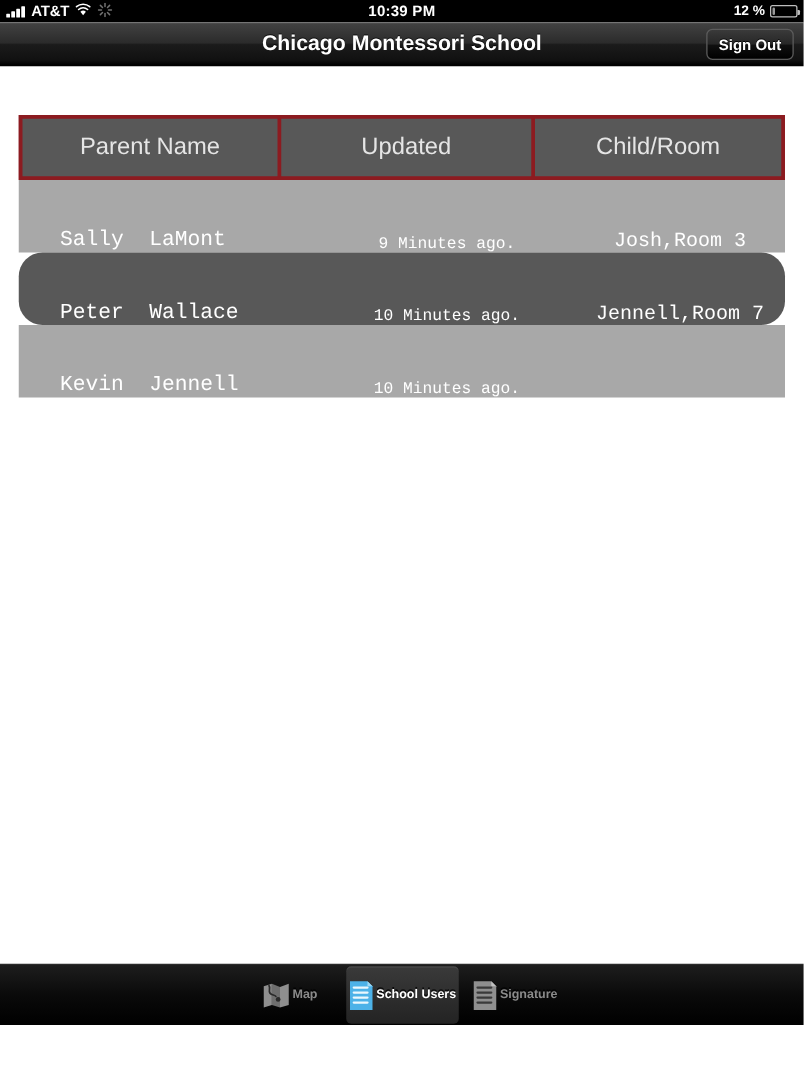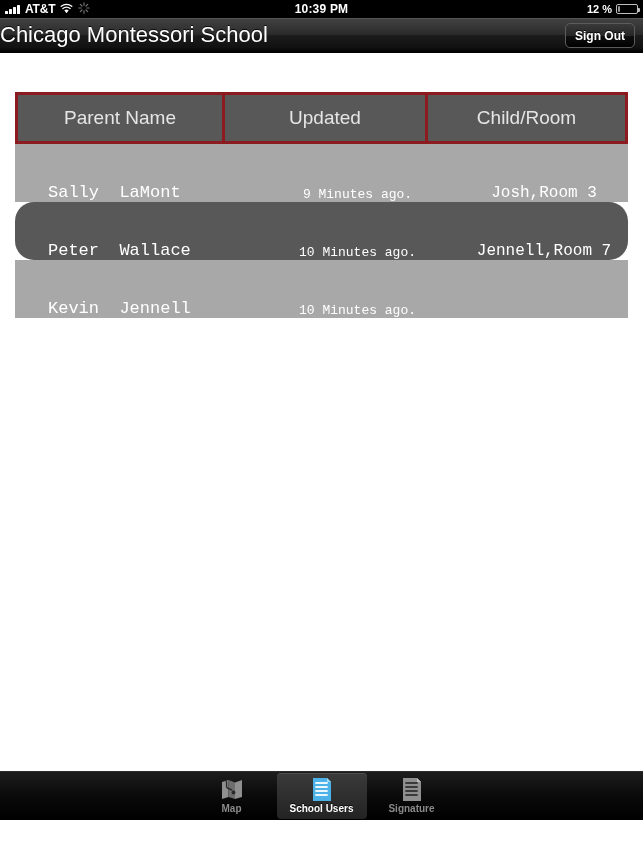--- a/index.html
+++ b/index.html
@@ -120,23 +120,24 @@
         #6a6a6a 0%, #414141 3%, #2b2b2b 48%,
         #1b1b1b 52%, #111111 88%, #000000 100%);
     border-bottom: 1px solid #000000;
     box-sizing: border-box;
   }
   .nav-title {
     position: absolute;
     left: 0; right: 0;
     top: 0;
     line-height: 34px;
+    text-align: center;
     color: #ffffff;
-    font-size: 22px;
-    font-weight: normal;
+    font-size: 17px;
+    font-weight: bold;
     text-shadow: 0 -1px 0 rgba(0,0,0,.8);
   }
   .signout-btn {
     position: absolute;
     right: 8px;
     top: 5px;
     height: 25px;
     padding: 0 9px;
     line-height: 24px;
     color: #ffffff;
@@ -222,21 +223,21 @@
     background: linear-gradient(to bottom, #1d1d1d 0%, #0a0a0a 50%, #000000 100%);
     border-top: 1px solid #2b2b2b;
     box-sizing: border-box;
     display: flex;
     justify-content: center;
     align-items: stretch;
   }
   .tab {
     width: 90px;
     display: flex;
-    flex-direction: column;
+    flex-direction: row;
     align-items: center;
     justify-content: center;
     gap: 1px;
     cursor: pointer;
     border-radius: 4px;
     margin: 1px 0;
   }
   .tab.selected {
     background: linear-gradient(to bottom, #3a3a3a 0%, #232323 100%);
     box-shadow: inset 0 1px 0 rgba(255,255,255,.10);

